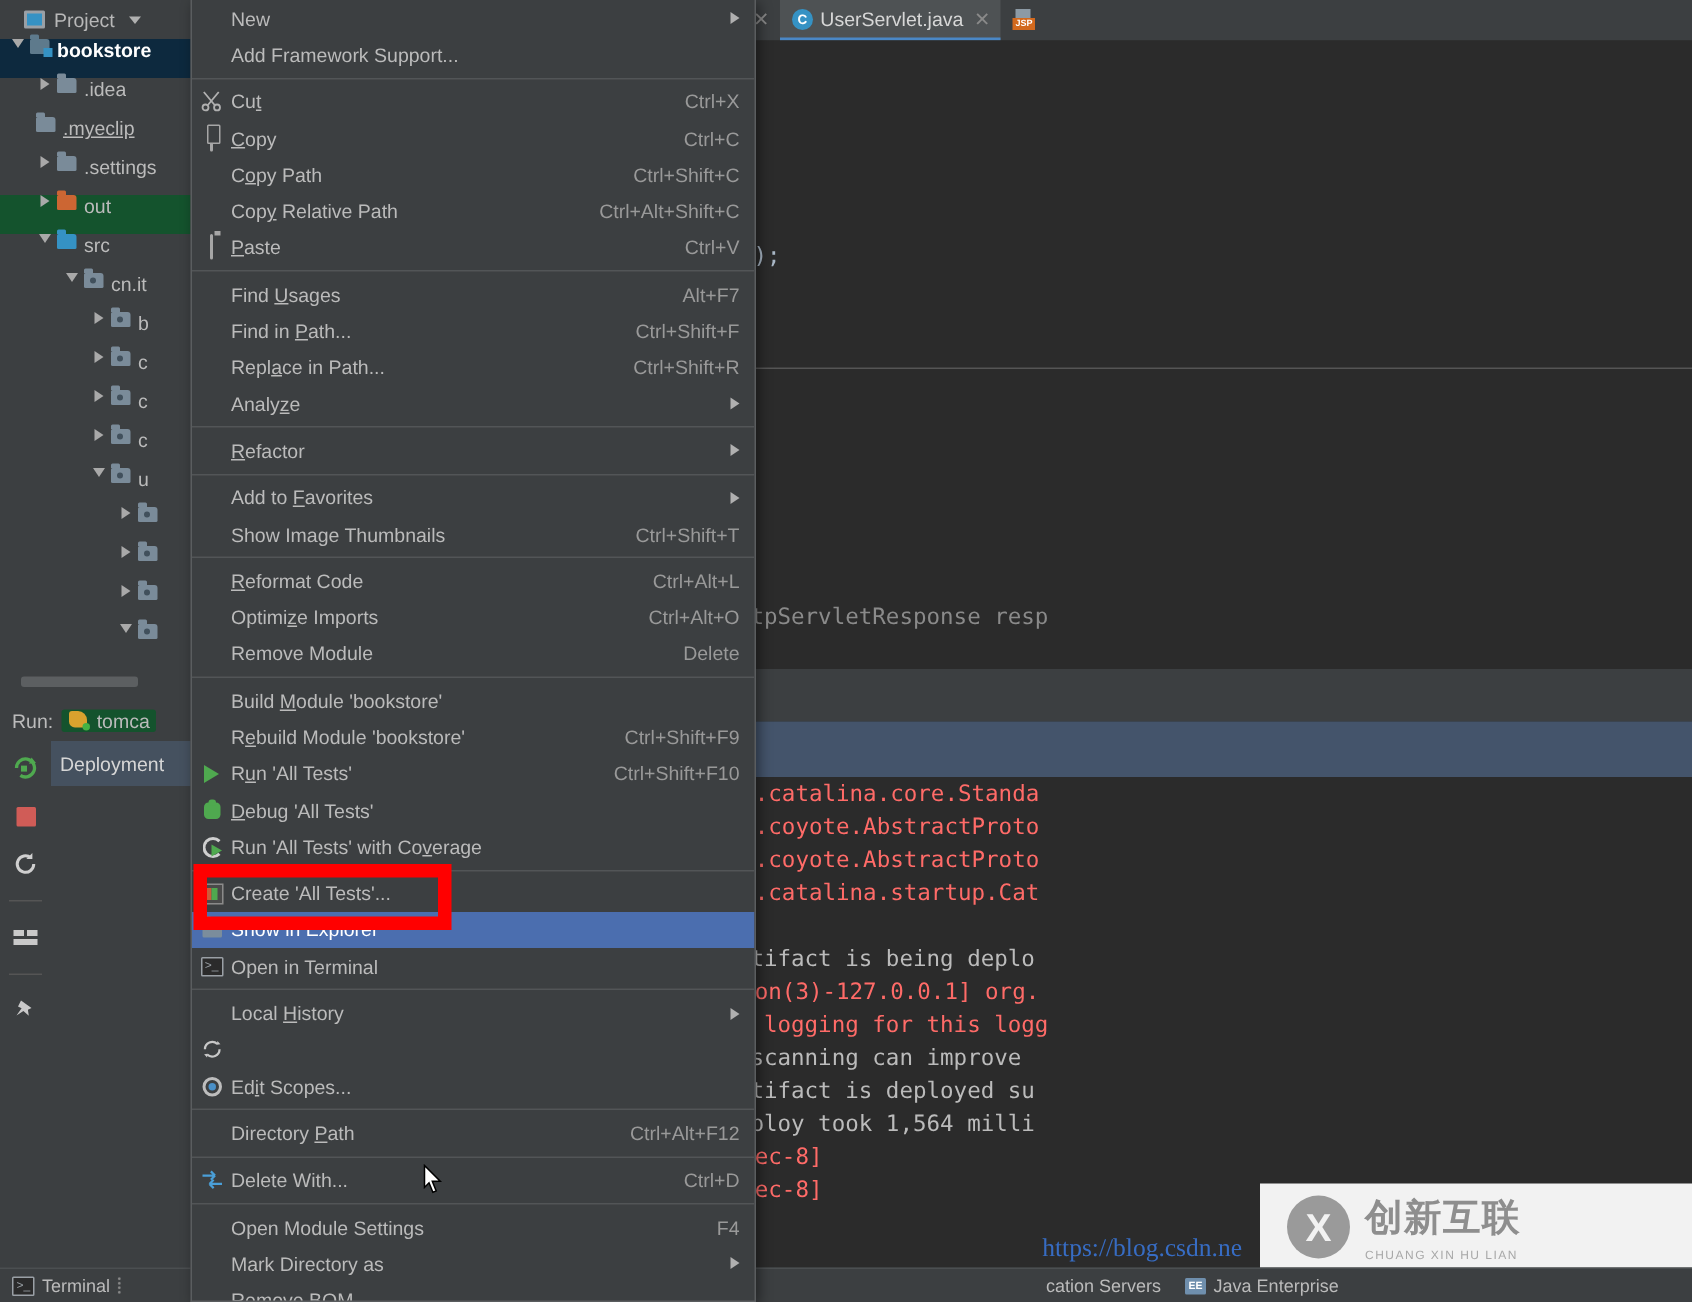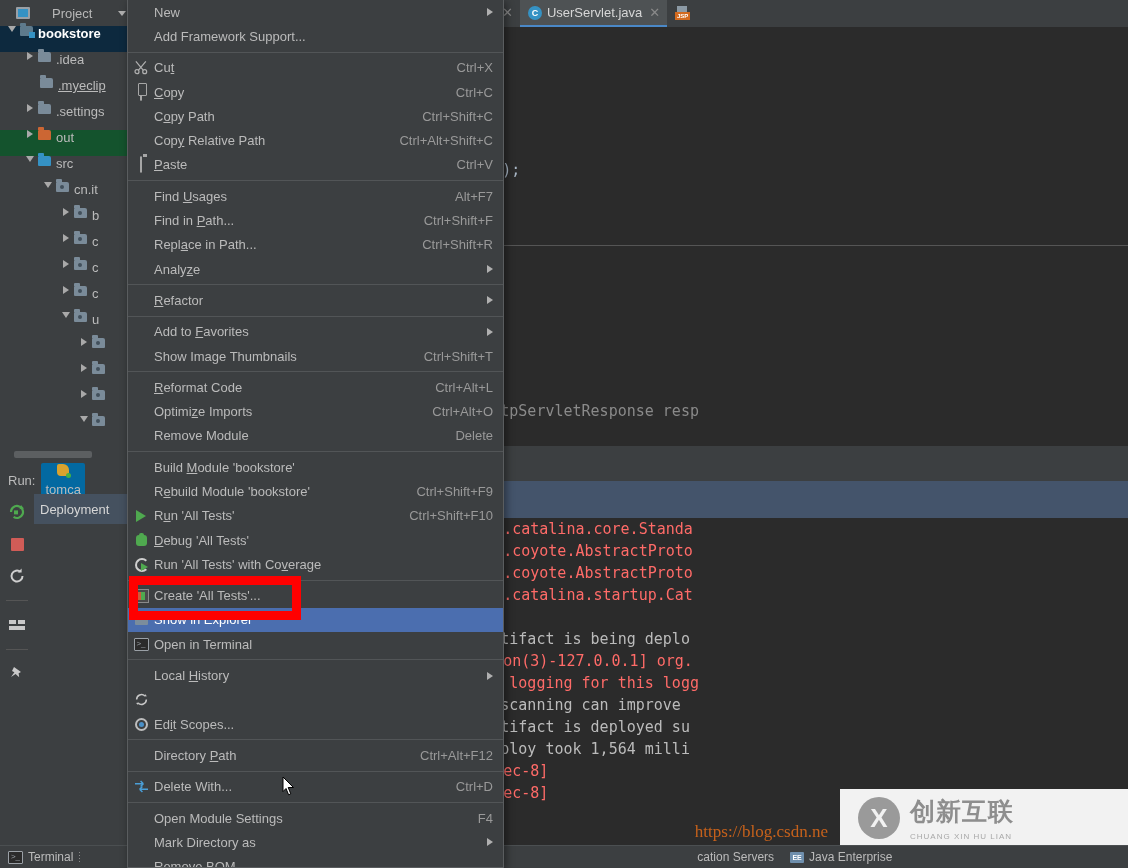--- a/index.html
+++ b/index.html
@@ -9,21 +9,21 @@
     font-size:13px;color:#bbbbbb;
     -webkit-font-smoothing:antialiased;
   }
   .mono{font-family:"DejaVu Sans Mono","Liberation Mono",monospace;}
 
   
   #root{position:absolute;inset:0;background:#3c3f41;}
 
   
   #left-panel{position:absolute;left:0;top:0;width:130px;height:466px;background:#3c3f41;overflow:hidden;}
-  #project-header{height:26px;background:#3c3f41;display:flex;align-items:center;padding-left:16px;gap:22px;border-bottom:0;}
+  #project-header{height:26px;background:#3c3f41;display:flex;align-items:center;padding-left:16px;gap:6px;border-bottom:0;}
   .proj-icon{width:14px;height:12px;border:2px solid #9aa0a6;background:#3592c4;box-sizing:border-box;border-radius:1px;}
   #project-header .lbl{color:#b8b8b8;font-size:13px;}
   .caret-dn{width:0;height:0;border-left:4px solid transparent;border-right:4px solid transparent;border-top:5px solid #b0b0b0;margin-left:4px;}
 
   .tree{position:relative;}
   .trow{height:26px;display:flex;align-items:flex-start;white-space:nowrap;font-size:13px;color:#bbbbbb;}
   .trow.sel{background:#0d293e;color:#ffffff;font-weight:bold;}
   .trow.out{background:#14532d;}
   .tri-r{border-left:6px solid #a9a9a9;border-top:4px solid transparent;border-bottom:4px solid transparent;width:0;height:0;}
   .tri-d{border-top:6px solid #a9a9a9;border-left:4px solid transparent;border-right:4px solid transparent;width:0;height:0;}
@@ -38,21 +38,21 @@
   .folder.mod{background:#5e7a8c;}
   .folder.mod:before{background:#5e7a8c;}
   .folder.mod:after{content:"";position:absolute;right:-2px;bottom:-2px;width:6px;height:6px;background:#3592c4;}
   .tlabel{overflow:hidden;text-overflow:clip;}
 
   #left-scroll{position:absolute;left:14px;bottom:8px;width:78px;height:7px;background:#5c5f61;border-radius:2px;}
 
   
   #run-area{position:absolute;left:0;top:466px;width:130px;height:380px;background:#3c3f41;}
   #run-tab{height:28px;display:flex;align-items:center;padding-left:8px;gap:6px;font-size:13px;color:#bbb;}
-  #run-tab .runcfg{background:#0369a1;padding:0 4px;display:flex;align-items:center;gap:4px;border-radius:2px;flex-direction:column;}
+  #run-tab .runcfg{background:#14532d;padding:0 4px;display:flex;align-items:center;gap:4px;border-radius:2px;}
   .tomcat-ico{width:15px;height:14px;flex:0 0 15px;position:relative;}
   .tomcat-ico .b{position:absolute;inset:1px 2px 2px 1px;background:#d9a22e;border-radius:2px 6px 2px 4px;}
   .tomcat-ico .dot{position:absolute;right:0;bottom:0;width:5px;height:5px;border-radius:50%;background:#44b244;}
 
   #run-body{position:absolute;left:0;top:28px;right:0;bottom:22px;display:flex;}
   #run-gutter{width:34px;background:#3c3f41;display:flex;flex-direction:column;align-items:center;padding-top:8px;gap:12px;}
   #run-gutter .sep{width:22px;height:1px;background:#555;margin:2px 0;}
   .gicon{width:20px;height:20px;display:flex;align-items:center;justify-content:center;}
   #run-tabs{width:41px;background:#3c3f41;border-left:1px solid #4b4f51;display:flex;flex-direction:column;}
   #run-tab-server{height:30px;background:#4e5254;display:flex;align-items:center;justify-content:center;color:#d6d6d6;font-size:13px;padding:0 4px;white-space:nowrap;}
@@ -100,21 +100,21 @@
 
   
   #ed-strip{position:absolute;left:0;top:481px;width:8px;bottom:22px;background:#3c3f41;}
 
   
   #wm{position:absolute;right:0;bottom:22px;width:288px;height:57px;background:#f2f2f2;display:flex;align-items:center;gap:10px;padding-left:18px;box-sizing:border-box;}
   #wm .cx{width:42px;height:42px;border-radius:50%;background:#9a9a9a;position:relative;flex:0 0 42px;}
   #wm .cx:after{content:"X";position:absolute;inset:0;color:#f2f2f2;font-size:26px;line-height:42px;text-align:center;font-weight:bold;}
   #wm .cn{color:#8e8e8e;font-size:25px;font-weight:bold;letter-spacing:1px;}
   #wm .py{color:#a8a8a8;font-size:8px;letter-spacing:1px;margin-top:4px;}
-  #wm-url{position:absolute;right:300px;bottom:26px;color:#f97316;font-size:17px;font-family:"Liberation Serif","DejaVu Serif",serif;opacity:.75;white-space:nowrap;}
+  #wm-url{position:absolute;right:300px;bottom:26px;color:#3b82f6;font-size:17px;font-family:"Liberation Serif","DejaVu Serif",serif;opacity:.75;white-space:nowrap;}
 
   
   #ctx{position:absolute;left:127px;top:0;width:377px;height:868px;background:#3c3f41;border:1px solid #5a5d5f;border-top:0;box-sizing:border-box;box-shadow:2px 2px 8px rgba(0,0,0,.45);overflow:hidden;}
   .mi{height:24.3px;display:flex;align-items:center;padding:0 10px 0 0;font-size:13px;color:#bbbbbb;position:relative;white-space:nowrap;}
   .mi .ic{width:26px;flex:0 0 26px;display:flex;align-items:center;justify-content:center;}
   .mi .lab{flex:1 1 auto;}
   .mi .acc{color:#999999;font-size:13px;padding-left:14px;}
   .mi .arr{width:0;height:0;border-left:6px solid #b0b0b0;border-top:4px solid transparent;border-bottom:4px solid transparent;margin-left:10px;}
   .mi.hl{background:#4b6eaf;color:#ffffff;}
   .msep{height:1px;background:#525557;margin:3px 0;}
@@ -166,21 +166,21 @@
           <span class="folder mod"></span>
           <span class="tlabel">bookstore</span>
         </div>
         <div class="trow" style="padding-left: 22px;">
           <span class="twrap">
             <span class="tri-r"></span>
           </span>
           <span class="folder"></span>
           <span class="tlabel">.idea</span>
         </div>
-        <div class="trow" style="padding-left: 24px; text-decoration: underline;">
+        <div class="trow" style="padding-left: 8px; text-decoration: underline;">
           <span class="twrap"></span>
           <span class="folder"></span>
           <span class="tlabel">.myeclip</span>
         </div>
         <div class="trow" style="padding-left: 22px;">
           <span class="twrap">
             <span class="tri-r"></span>
           </span>
           <span class="folder"></span>
           <span class="tlabel">.settings</span>

